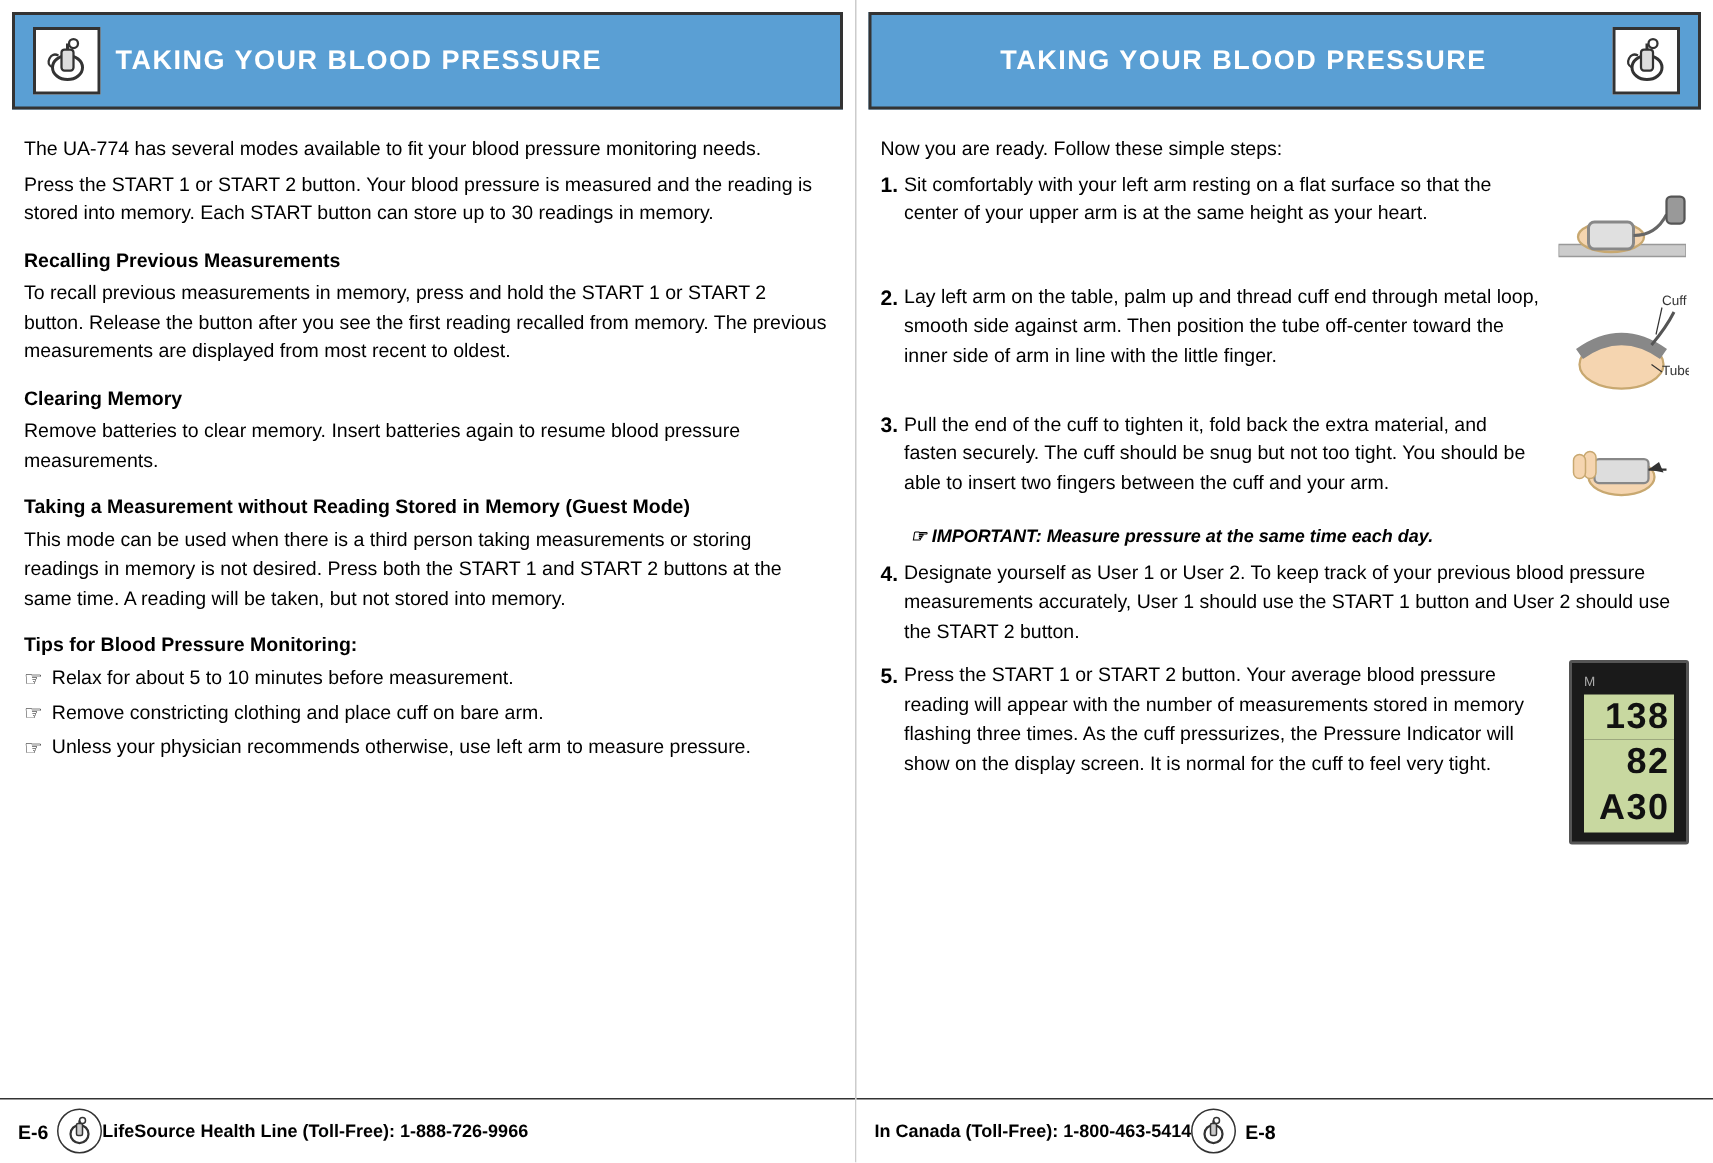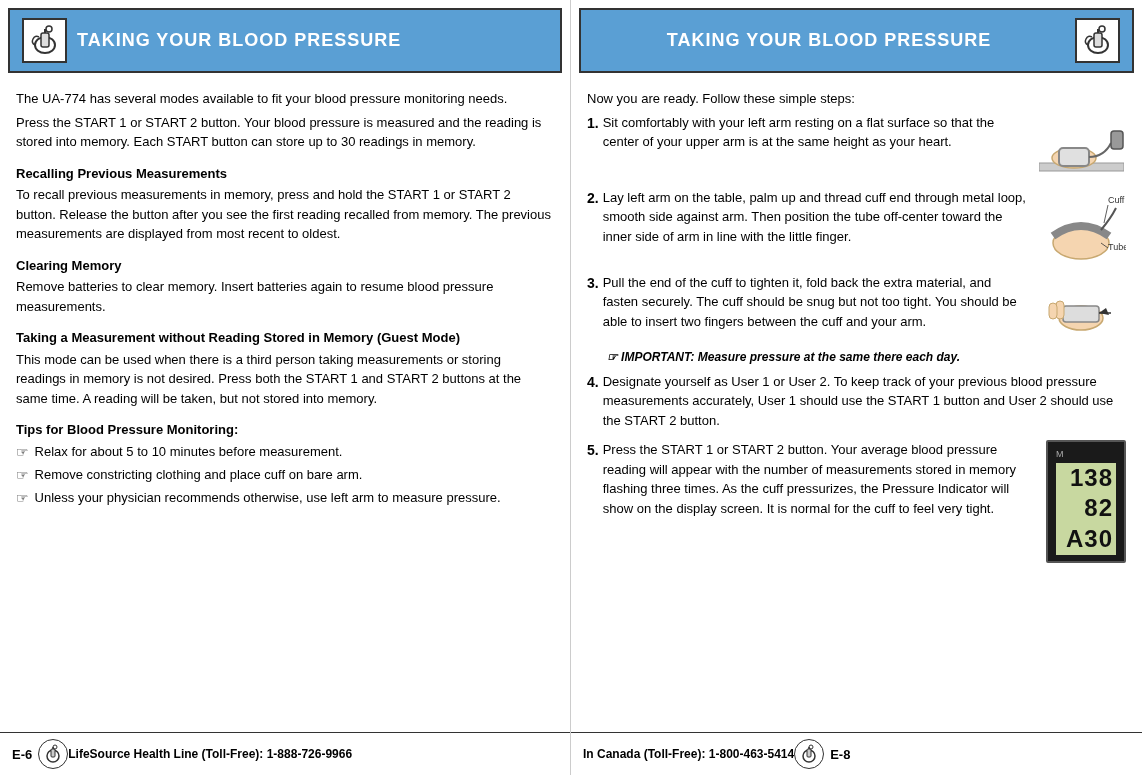--- a/index.html
+++ b/index.html
@@ -309,21 +309,21 @@
 
             <rect x="15" y="28" width="8" height="18" rx="4" fill="#f5d5b0" stroke="#c8a870" stroke-width="1"></rect>
             <rect x="8" y="30" width="8" height="16" rx="4" fill="#f5d5b0" stroke="#c8a870" stroke-width="1"></rect>
 
             <path d="M58 40 L65 35 L68 42 Z" fill="#333"></path>
             <line x1="58" y1="40" x2="70" y2="40" stroke="#333" stroke-width="1.5"></line>
           </svg>
         </div>
       </div>
 
-      <div class="important-note">IMPORTANT: Measure pressure at the same there each day.</div>
+      <div class="important-note">IMPORTANT: Measure pressure at the same time each day.</div>
 
       <div class="step-item">
         <span class="step-num">4.</span>
         <div class="step-content">
           <span>Designate yourself as User 1 or User 2. To keep track of your previous blood pressure measurements accurately, User 1 should use the START 1 button and User 2 should use the START 2 button.</span>
         </div>
       </div>
 
       <div class="step-item">
         <span class="step-num">5.</span>

